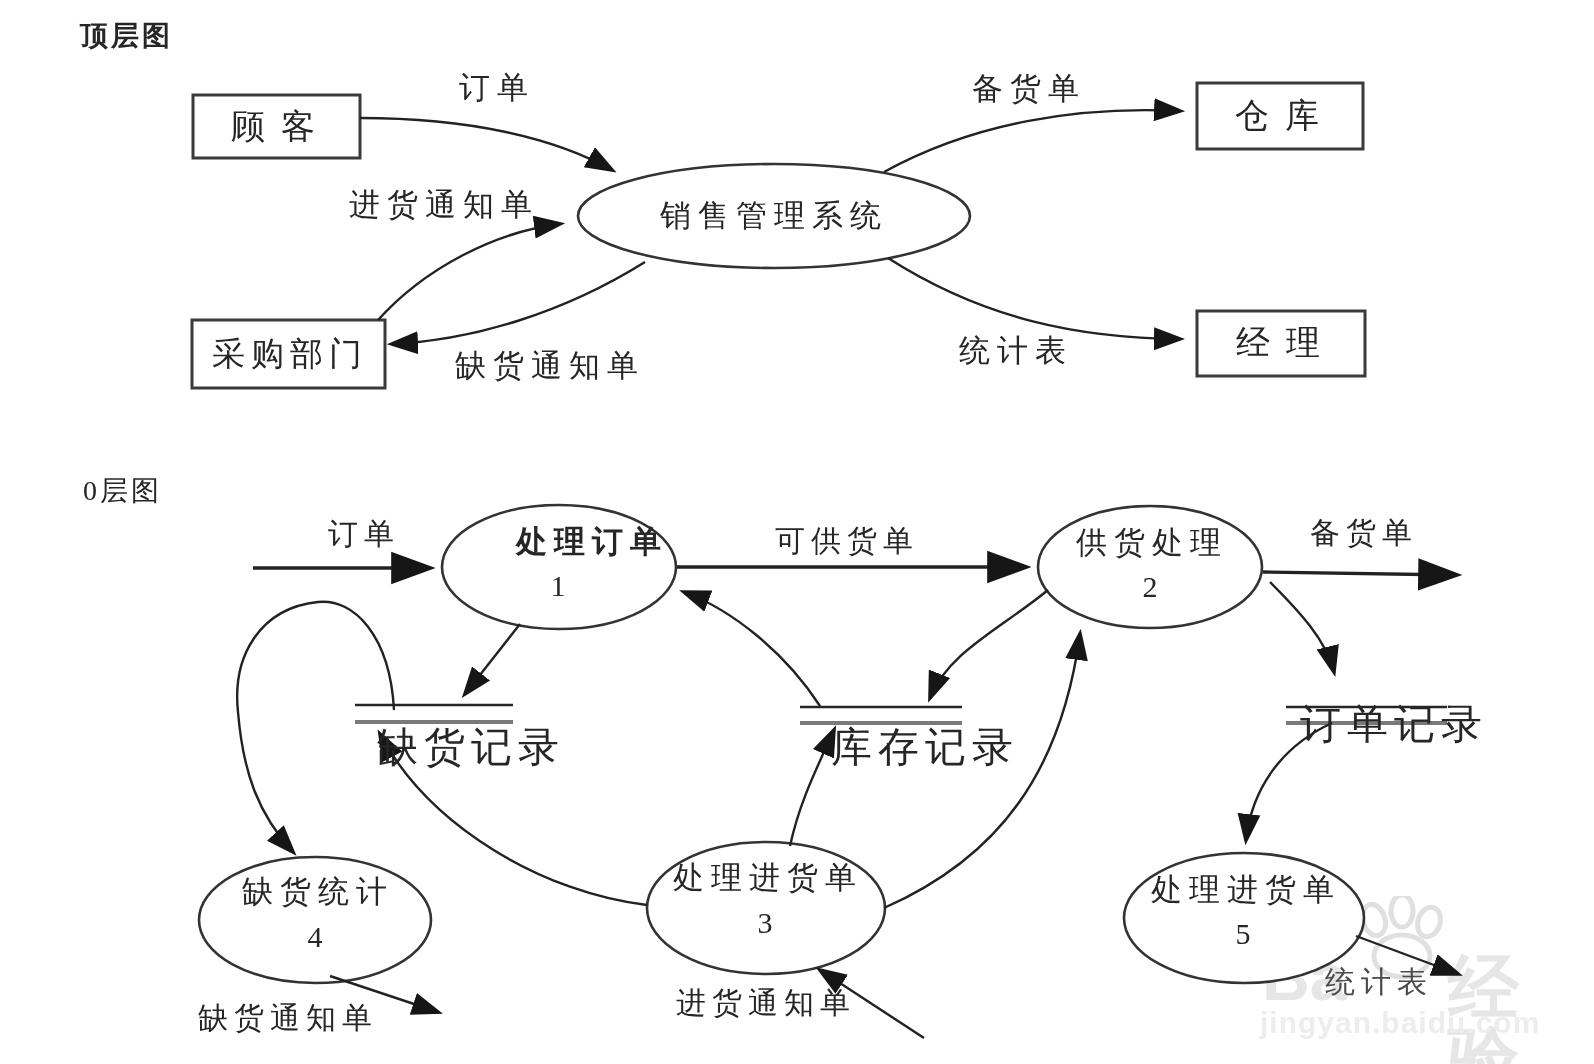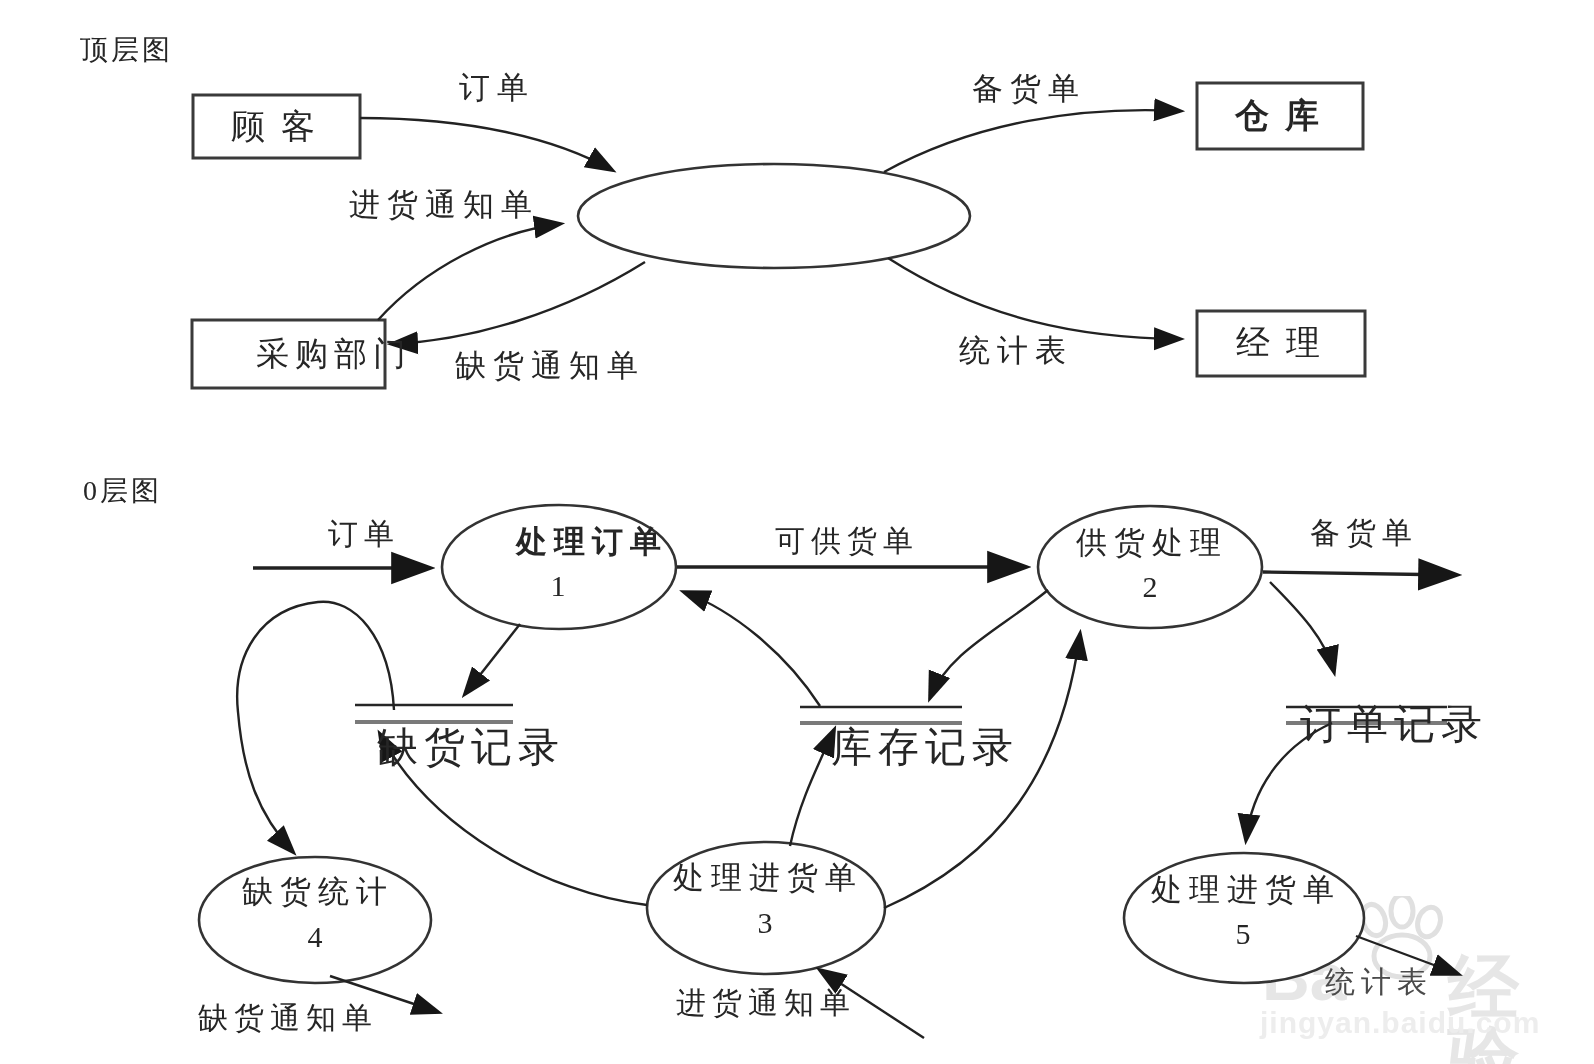--- a/index.html
+++ b/index.html
@@ -87,26 +87,27 @@
     <path d="M 1048 590 C 1002 628 948 652 930 698" fill="none" stroke="#222" stroke-width="2.4" marker-end="url(#ah)"></path>
     <path d="M 790 846 C 800 800 818 766 834 730" fill="none" stroke="#222" stroke-width="2.4" marker-end="url(#ah)"></path>
     <path d="M 884 908 C 1002 856 1062 768 1080 634" fill="none" stroke="#222" stroke-width="2.4" marker-end="url(#ah)"></path>
     <path d="M 1270 582 C 1300 612 1326 640 1334 672" fill="none" stroke="#222" stroke-width="2.4" marker-end="url(#ah)"></path>
     <path d="M 1332 723 C 1282 746 1252 788 1246 840" fill="none" stroke="#222" stroke-width="2.4" marker-end="url(#ah)"></path>
     <path d="M 1356 936 L 1458 974" fill="none" stroke="#222" stroke-width="2.4" marker-end="url(#ah)"></path>
     <path d="M 330 976 L 438 1012" fill="none" stroke="#222" stroke-width="2.4" marker-end="url(#ah)"></path>
     <path d="M 924 1038 L 820 970" fill="none" stroke="#222" stroke-width="2.4" marker-end="url(#ah)"></path>
   </svg>
 
-  <div class="section-title" style="left:80px;top:36px;">顶层图</div>
+  <div class="section-title" style="left:80px;top:22px;font-weight:bold;">顶层图</div>
 
   <div class="lbl entity2" style="left:281px;top:127px;">顾客</div>
-  <div class="lbl entity2" style="left:1285px;top:116px;font-weight:bold;">仓库</div>
-  <div class="lbl entity4" style="left:290px;top:354px;margin-left:44px;">采购部门</div>
+  <div class="lbl entity2" style="left:1285px;top:116px;">仓库</div>
+  <div class="lbl entity4" style="left:290px;top:354px;">采购部门</div>
   <div class="lbl entity2" style="left:1286px;top:343px;">经理</div>
+  <div class="lbl flow" style="left:774px;top:215px;">销售管理系统</div>
 
   <div class="lbl flow" style="left:497px;top:87px;">订单</div>
   <div class="lbl flow" style="left:1029px;top:88px;">备货单</div>
   <div class="lbl flow" style="left:444px;top:204px;">进货通知单</div>
   <div class="lbl flow" style="left:550px;top:365px;">缺货通知单</div>
   <div class="lbl flow" style="left:1016px;top:350px;">统计表</div>
 
   <div class="section-title" style="left:83px;top:477px;">0层图</div>
 
   <div class="lbl flow-s" style="left:364px;top:534px;">订单</div>

